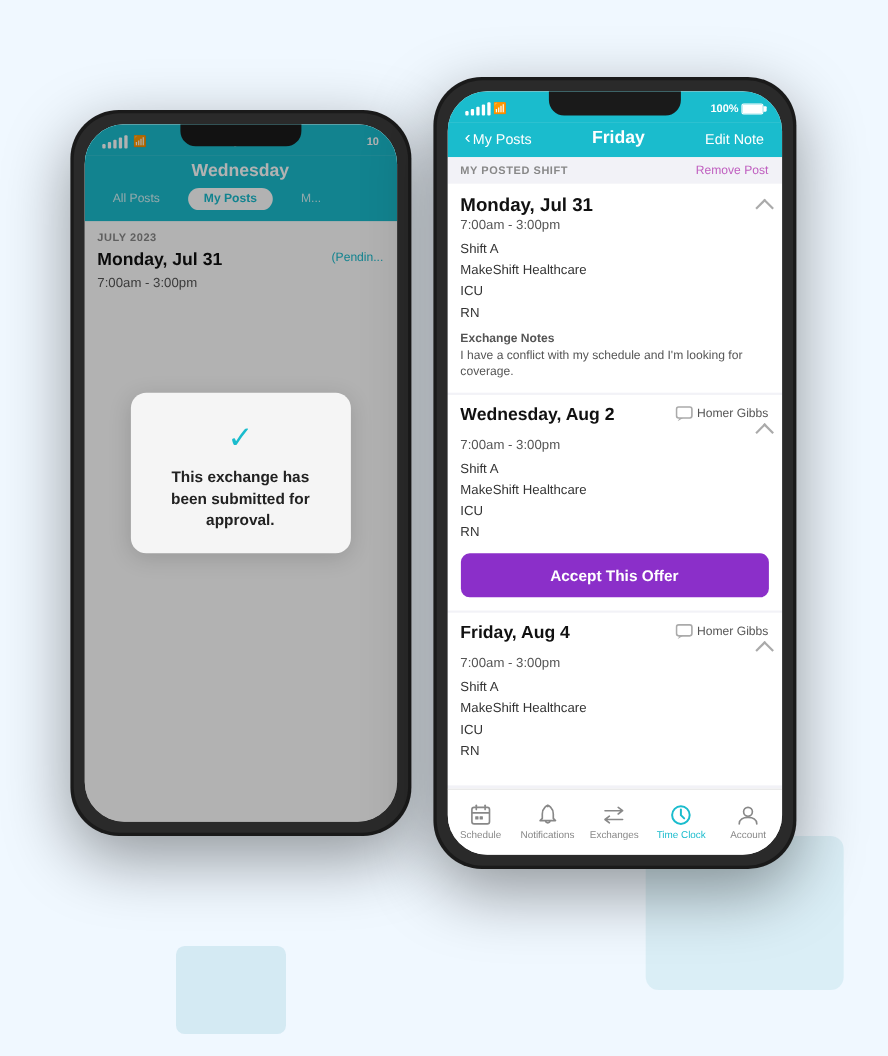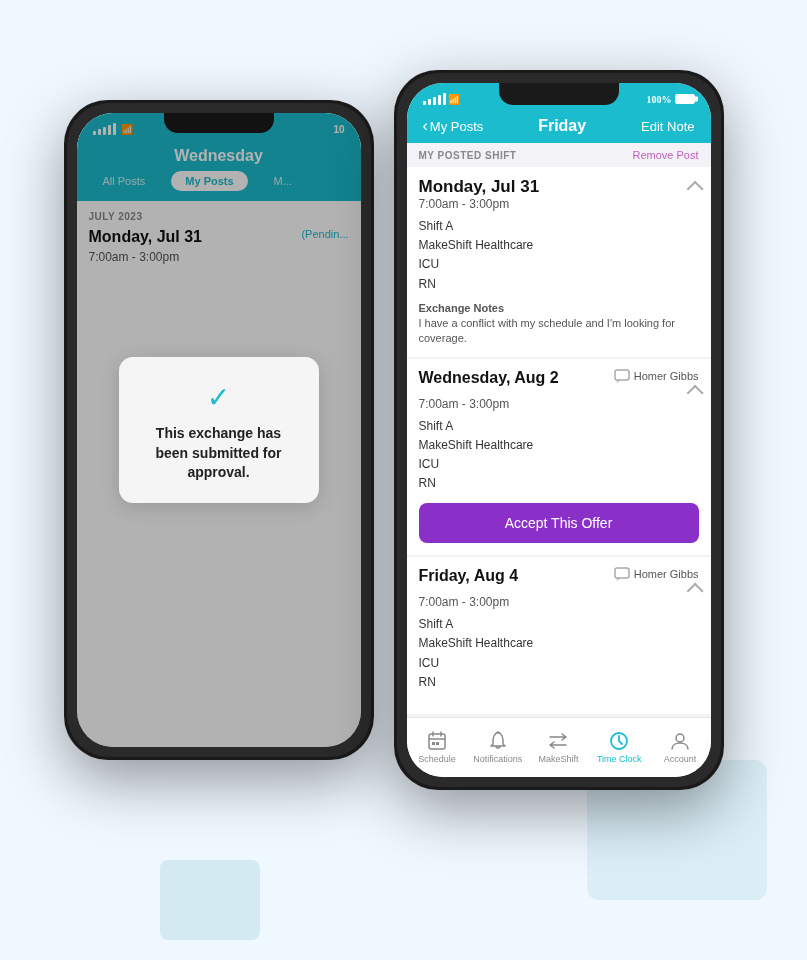--- a/index.html
+++ b/index.html
@@ -380,21 +380,21 @@
       margin-bottom: 10px;
     }
     .accept-btn {
       width: 100%;
       background: #8b2fc9;
       color: #fff;
       border: none;
       border-radius: 8px;
       padding: 12px;
       font-size: 14px;
-      font-weight: 400;
+      font-weight: 700;
       cursor: pointer;
       text-align: center;
     }
     .chat-icon {
       display: inline-block;
       width: 16px;
       height: 14px;
       position: relative;
     }
     .offer-header-right {
@@ -500,21 +500,21 @@
             <div class="signal">
               <span style="height:4px"></span>
               <span style="height:6px"></span>
               <span style="height:8px"></span>
               <span style="height:10px"></span>
               <span style="height:12px"></span>
             </div>
             <span style="font-size:10px;">📶</span>
           </div>
           <span class="time">9:41 AM</span>
-          <div style="display:flex;align-items:center;gap:3px;font-family:Liberation Serif, serif;">
+          <div style="display:flex;align-items:center;gap:3px;">
             <span style="font-size:10px;">100%</span>
             <div class="battery-icon">
                 <div class="battery-fill"></div>
               </div>
           </div>
         </div>
 
         <div class="front-nav">
           <div class="nav-back">
             <span style="font-size:16px;line-height:1;">‹</span>
@@ -630,21 +630,21 @@
             </div>
             <span>Notifications</span>
           </div>
           <div class="nav-item">
             <div class="nav-icon">
               <svg width="22" height="18" viewBox="0 0 22 18" fill="none">
                 <path d="M3 5h16M15 2l4 3-4 3" stroke="#888" stroke-width="1.5" stroke-linecap="round" stroke-linejoin="round"></path>
                 <path d="M19 13H3M7 10l-4 3 4 3" stroke="#888" stroke-width="1.5" stroke-linecap="round" stroke-linejoin="round"></path>
               </svg>
             </div>
-            <span>MakeShift</span>
+            <span>Exchanges</span>
           </div>
           <div class="nav-item active">
             <div class="nav-icon">
               <svg width="20" height="20" viewBox="0 0 20 20" fill="none">
                 <circle cx="10" cy="10" r="8" stroke="#1abccd" stroke-width="1.8"></circle>
                 <path d="M10 5v5l3 3" stroke="#1abccd" stroke-width="1.8" stroke-linecap="round"></path>
               </svg>
             </div>
             <span style="color:#1abccd;">Time Clock</span>
           </div>

